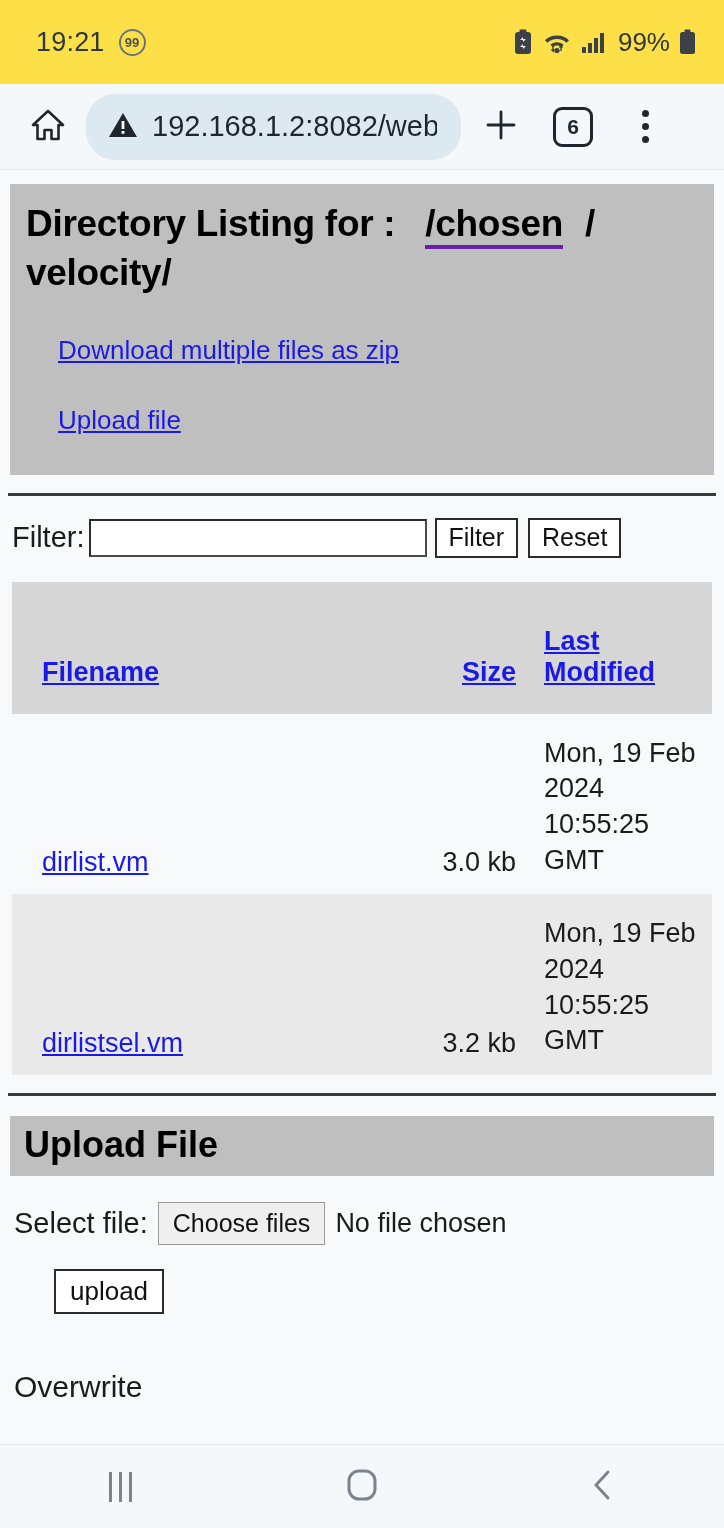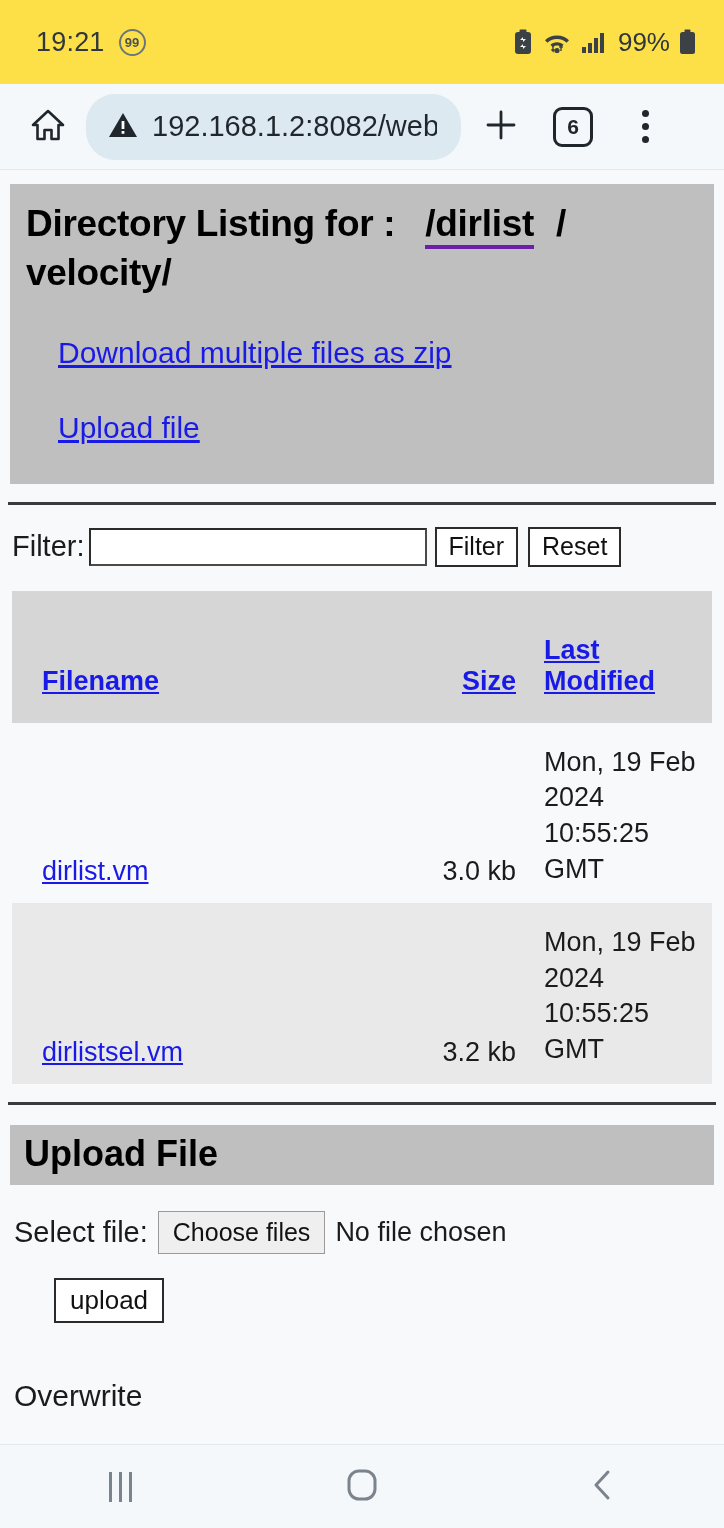--- a/index.html
+++ b/index.html
@@ -79,21 +79,21 @@
   h1.dir-title .seg-link {
     color: #000; text-decoration: none;
     border-bottom: 4px solid #6a21a8;
     padding-bottom: 1px;
     margin: 0 22px 0 30px;
   }
   h1.dir-title .seg-plain { color:#000; }
   .band-links { margin-top: 38px; padding-left: 32px; }
   .band-links a {
     display: inline-block;
-    font-size: 30px; color: #1a1ae6; text-decoration: underline;
+    font-size: 26px; color: #1a1ae6; text-decoration: underline;
     line-height: 1.1;
   }
   .band-links .lk2 { margin-top: 42px; }
 
   hr.rule {
     border: 0; border-top: 3px solid #3a3a3a;
     margin: 18px 8px 0 8px;
   }
 
   .filter-row {
@@ -264,21 +264,21 @@
           <i></i>
           <i></i>
         </span>
     </div>
   </div>
 
   <div class="page">
 
     <div class="hdr-band">
       <h1 class="dir-title">
-        <span class="seg-plain">Directory Listing for :</span><a class="seg-link" href="#">/dirlist</a><span class="seg-plain">/ velocity/</span>
+        <span class="seg-plain">Directory Listing for :</span><a class="seg-link" href="#">/chosen</a><span class="seg-plain">/ velocity/</span>
       </h1>
       <div class="band-links">
         <a href="#" class="lk1">Download multiple files as zip</a><br>
         <a href="#" class="lk2">Upload file</a>
       </div>
     </div>
 
     <hr class="rule">
 
     <div class="filter-row">

